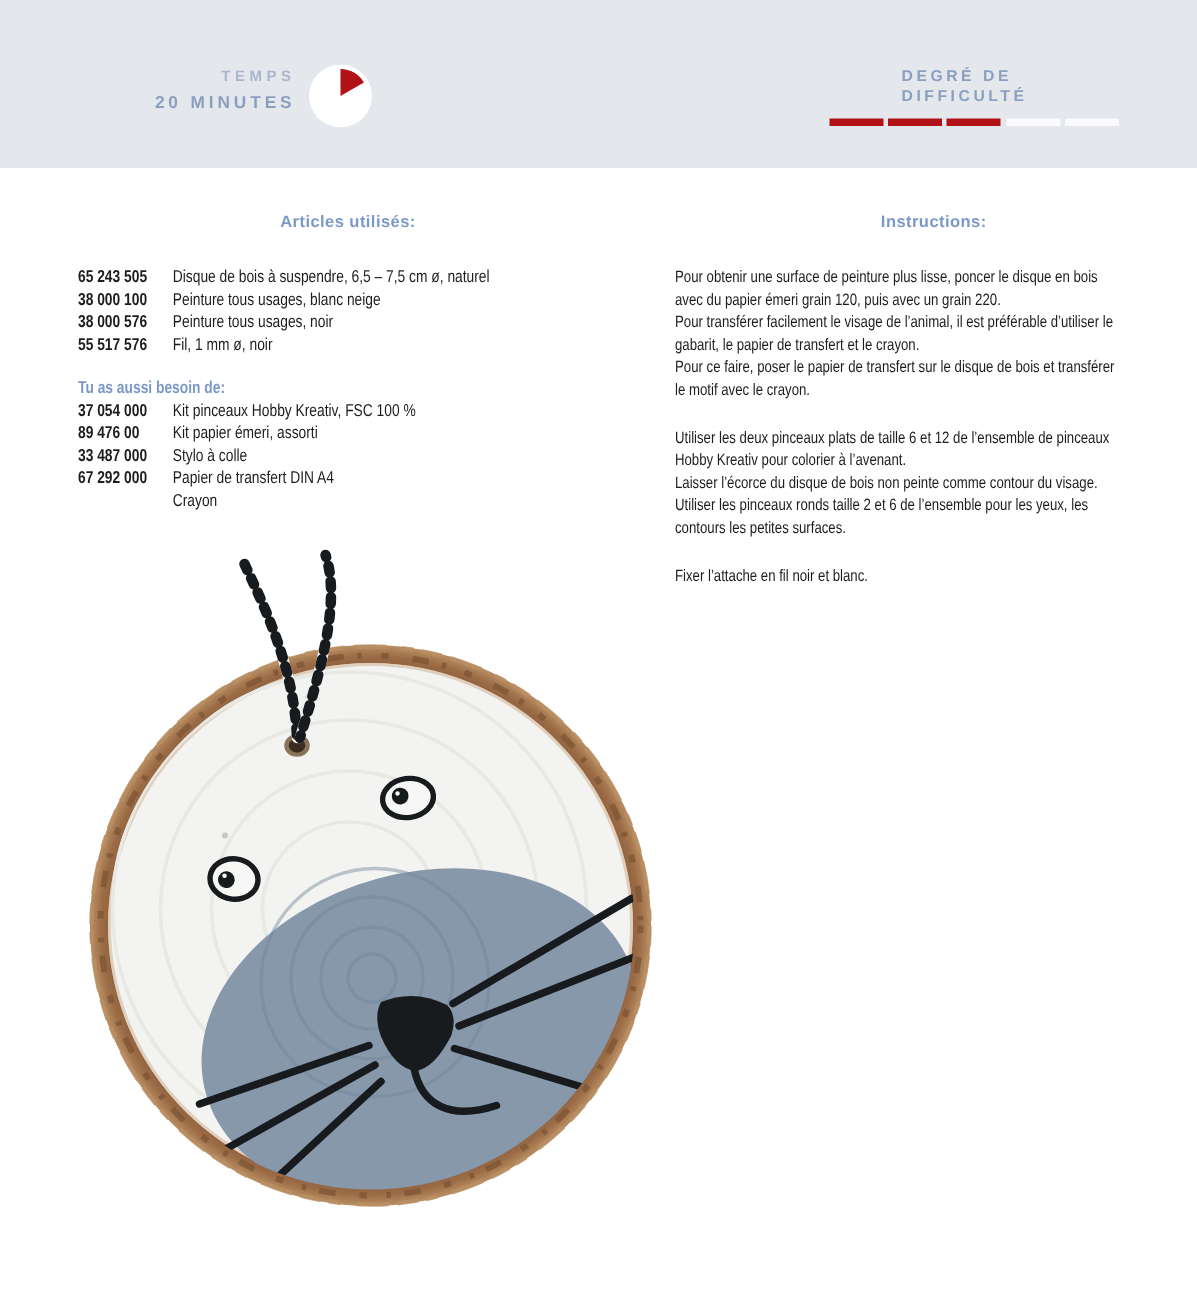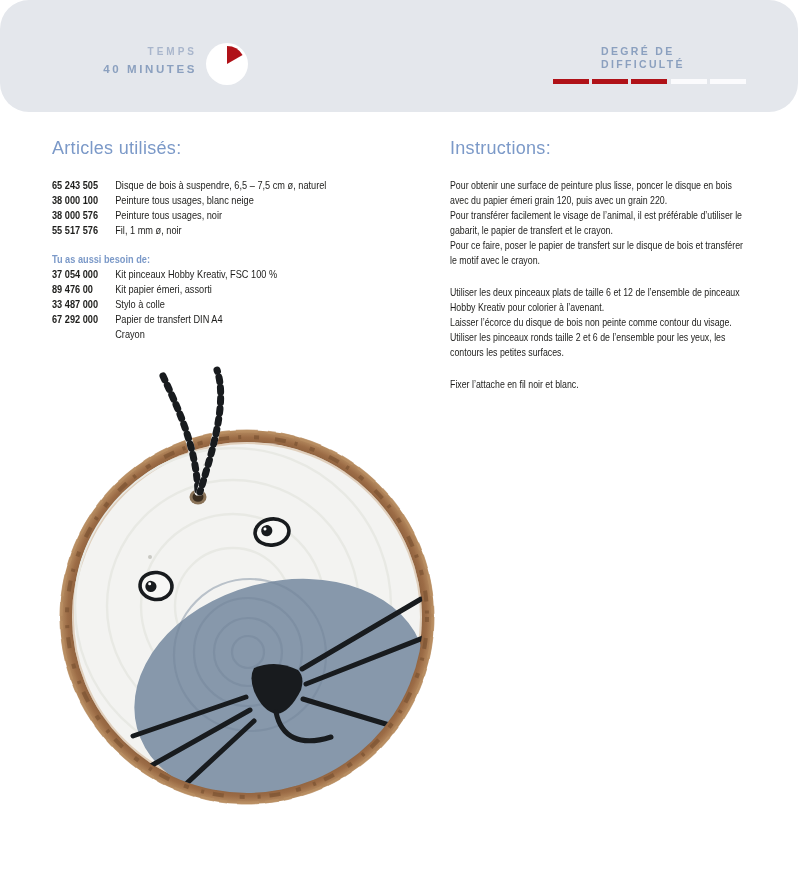--- a/index.html
+++ b/index.html
@@ -18,36 +18,36 @@
     --segment-empty:#fbfbfd;
   }
   *{box-sizing:border-box;}
   html,body{margin:0;padding:0;}
   body{
     width:798px;height:876px;position:relative;overflow:hidden;
     background:#ffffff;color:var(--text-dark);
     font-family:"Liberation Sans",sans-serif;
   }
   
-  .header{position:absolute;left:0;top:0;width:798px;height:112px;background:var(--header-bg);border-radius:29px;}
+  .header{position:absolute;left:0;top:0;width:798px;height:112px;background:var(--header-bg);}
   .time-block{position:absolute;left:0;top:46px;width:197px;text-align:right;}
   .time-label{font-size:10px;font-weight:700;letter-spacing:3px;color:var(--label-light-blue);line-height:12px;}
   .time-value{font-size:11.5px;font-weight:700;letter-spacing:2.6px;color:var(--label-mid-blue);line-height:14px;margin-top:4px;}
   .clock{position:absolute;left:206px;top:43px;width:42px;height:42px;}
   .difficulty{position:absolute;left:553px;top:45px;width:200px;}
   .difficulty-label{font-size:10.5px;font-weight:700;letter-spacing:2.35px;color:var(--label-mid-blue);line-height:13px;padding-left:48px;}
   .difficulty-bars{display:flex;gap:3.2px;margin-top:8px;}
   .difficulty-bars .seg{width:36px;height:5px;background:var(--segment-empty);}
   .difficulty-bars .seg.filled{background:var(--accent-red);}
   
   .col-left{position:absolute;left:52px;top:138px;width:360px;}
   .col-right{position:absolute;left:450px;top:138px;width:345px;}
   .section-title{
-    font-size:18px;font-weight:400;color:var(--heading-blue);
-    letter-spacing:0.3px;line-height:20px;margin:0 0 20px 0;
+    font-size:11px;font-weight:700;color:var(--heading-blue);
+    letter-spacing:0.3px;line-height:20px;margin:0 0 20px 0;text-align:center;
   }
   .condensed{transform:scaleX(0.8);transform-origin:0 0;width:135%;}
   .article-list{font-size:11.5px;line-height:15px;}
   .article-row{display:flex;}
   .article-num{width:79px;font-weight:700;flex:0 0 79px;}
   .article-desc{flex:1;}
   .also-title{
     font-size:11.5px;line-height:15px;font-weight:700;color:var(--heading-blue);
     margin-top:14px;
   }
@@ -56,21 +56,21 @@
   }
   
   .ornament{position:absolute;left:40px;top:360px;width:420px;height:470px;}
 </style>
 </head>
 <body>
 
 <div class="header">
   <div class="time-block">
     <div class="time-label">TEMPS</div>
-    <div class="time-value">40 MINUTES</div>
+    <div class="time-value">20 MINUTES</div>
   </div>
   <svg class="clock" viewBox="0 0 42 42">
     <circle cx="21" cy="21" r="21" fill="#ffffff"></circle>
     <path d="M21 21 L21 3 A18 18 0 0 1 36.6 12 Z" style="fill:var(--accent-red)"></path>
   </svg>
   <div class="difficulty">
     <div class="difficulty-label">DEGRÉ DE DIFFICULTÉ</div>
     <div class="difficulty-bars">
         <div class="seg filled"></div>
         <div class="seg filled"></div>

